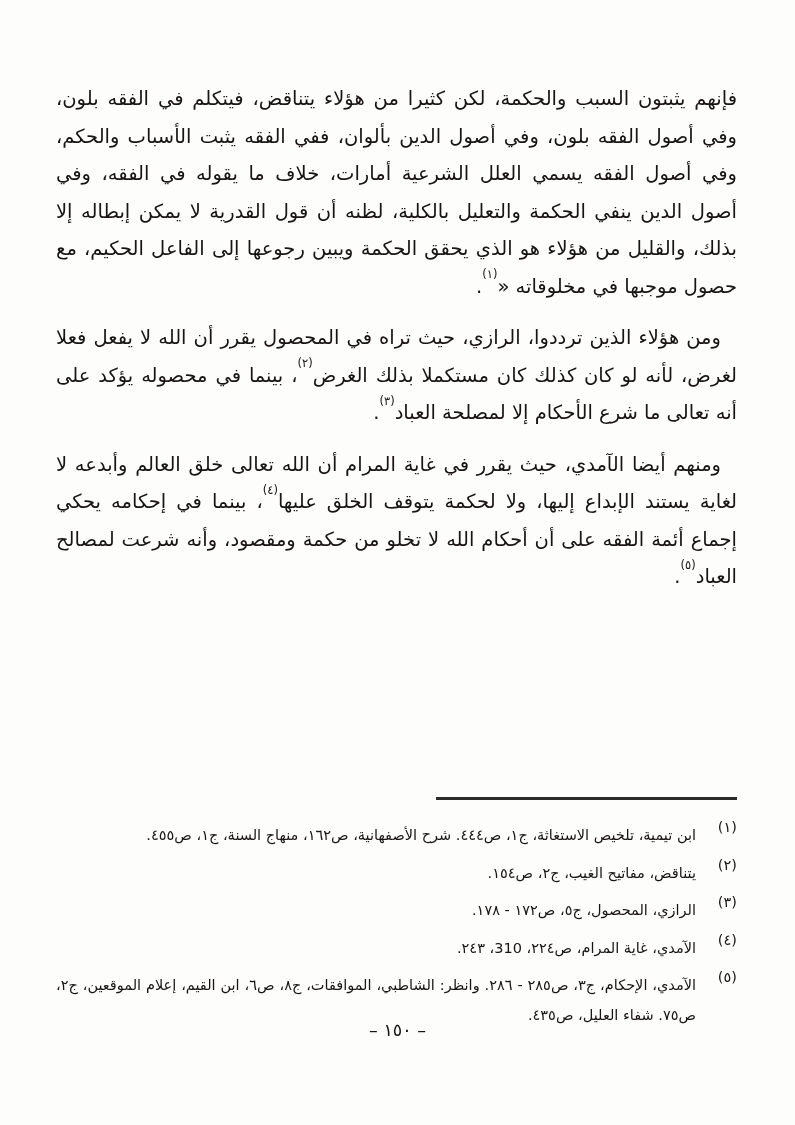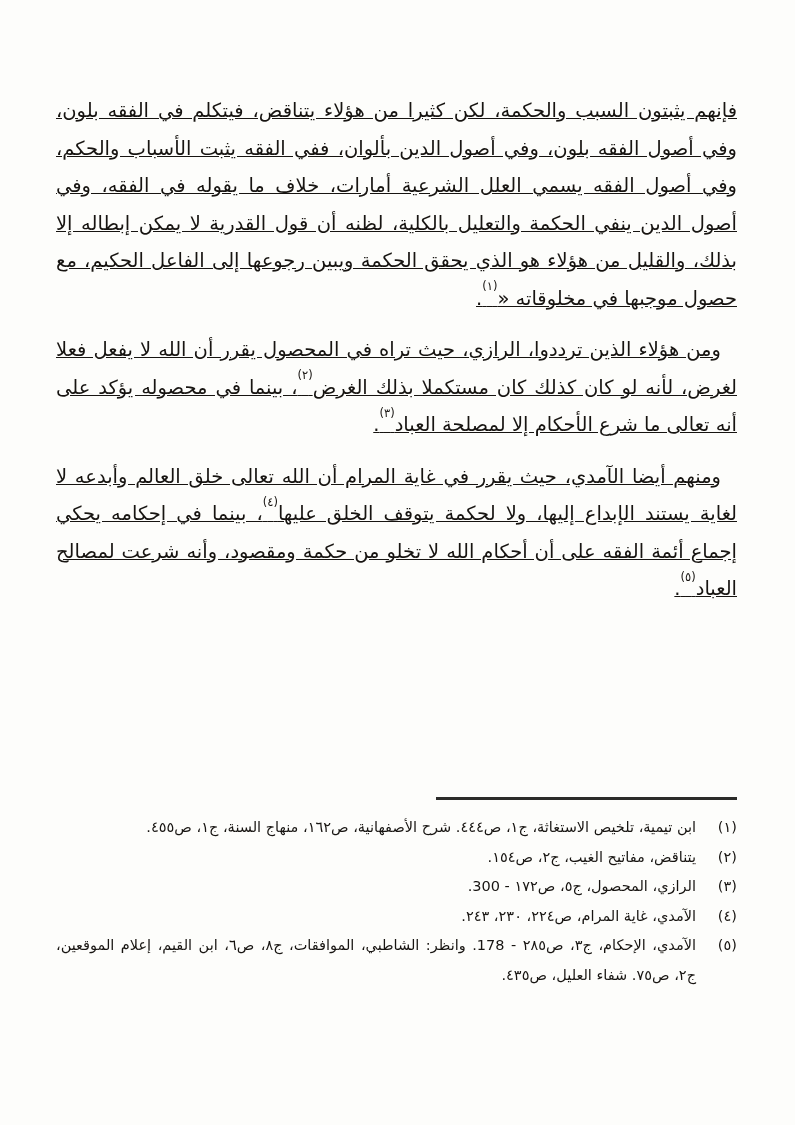--- a/index.html
+++ b/index.html
@@ -14,29 +14,28 @@
     height: 1125px;
     margin: 0 auto;
     background: #fdfdfb;
     color: #171411;
     overflow: hidden;
     box-shadow: 0 0 6px rgba(0,0,0,.25);
   }
   
   .body-text {
     position: absolute;
-    top: 92px;
+    top: 80px;
     right: 58px;
     left: 56px;
     direction: rtl;
     text-align: justify;
     font-size: 19.5px;
     line-height: 37.5px;
     letter-spacing: 0.1px;
-    text-decoration: underline;
   }
   .para { margin: 0 0 14px 0; }
   .para.indent { text-indent: 16px; }
   .fn-ref {
     font-size: 11.5px;
     line-height: 0;
     position: relative;
     top: -7px;
     white-space: nowrap;
   }
@@ -62,21 +61,21 @@
   }
   .fn {
     display: flex;
     gap: 9px;
     align-items: flex-start;
   }
   .fn-marker {
     flex: 0 0 32px;
     white-space: nowrap;
   }
-  .fn-text { flex: 1; }
+  .fn-text { flex: 1; margin-top: 8px; }
   
   .page-number {
     position: absolute;
     top: 1020px;
     left: 0;
     right: 0;
     text-align: center;
     direction: rtl;
     font-size: 17.5px;
     letter-spacing: 2px;
@@ -106,29 +105,30 @@
       <span class="fn-text">ابن تيمية، تلخيص الاستغاثة، ج١، ص٤٤٤. شرح الأصفهانية، ص١٦٢، منهاج السنة، ج١، ص٤٥٥.</span>
     </div>
 
     <div class="fn">
       <span class="fn-marker">(٢)</span>
       <span class="fn-text">يتناقض، مفاتيح الغيب، ج٢، ص١٥٤.</span>
     </div>
 
     <div class="fn">
       <span class="fn-marker">(٣)</span>
-      <span class="fn-text">الرازي، المحصول، ج٥، ص١٧٢ - 300.</span>
+      <span class="fn-text">الرازي، المحصول، ج٥، ص١٧٢ - ١٧٨.</span>
     </div>
 
     <div class="fn">
       <span class="fn-marker">(٤)</span>
-      <span class="fn-text">الآمدي، غاية المرام، ص٢٢٤، ٢٣٠، ٢٤٣.</span>
+      <span class="fn-text">الآمدي، غاية المرام، ص٢٢٤، 310، ٢٤٣.</span>
     </div>
 
     <div class="fn">
       <span class="fn-marker">(٥)</span>
-      <span class="fn-text">الآمدي، الإحكام، ج٣، ص٢٨٥ - 178. وانظر: الشاطبي، الموافقات، ج٨، ص٦، ابن القيم، إعلام الموقعين، ج٢، ص٧٥. شفاء العليل، ص٤٣٥.</span>
+      <span class="fn-text">الآمدي، الإحكام، ج٣، ص٢٨٥ - ٢٨٦. وانظر: الشاطبي، الموافقات، ج٨، ص٦، ابن القيم، إعلام الموقعين، ج٢، ص٧٥. شفاء العليل، ص٤٣٥.</span>
     </div>
 
   </div>
 
+  <div class="page-number">– ١٥٠ –</div>
 
 </div>
 
 </body></html>

